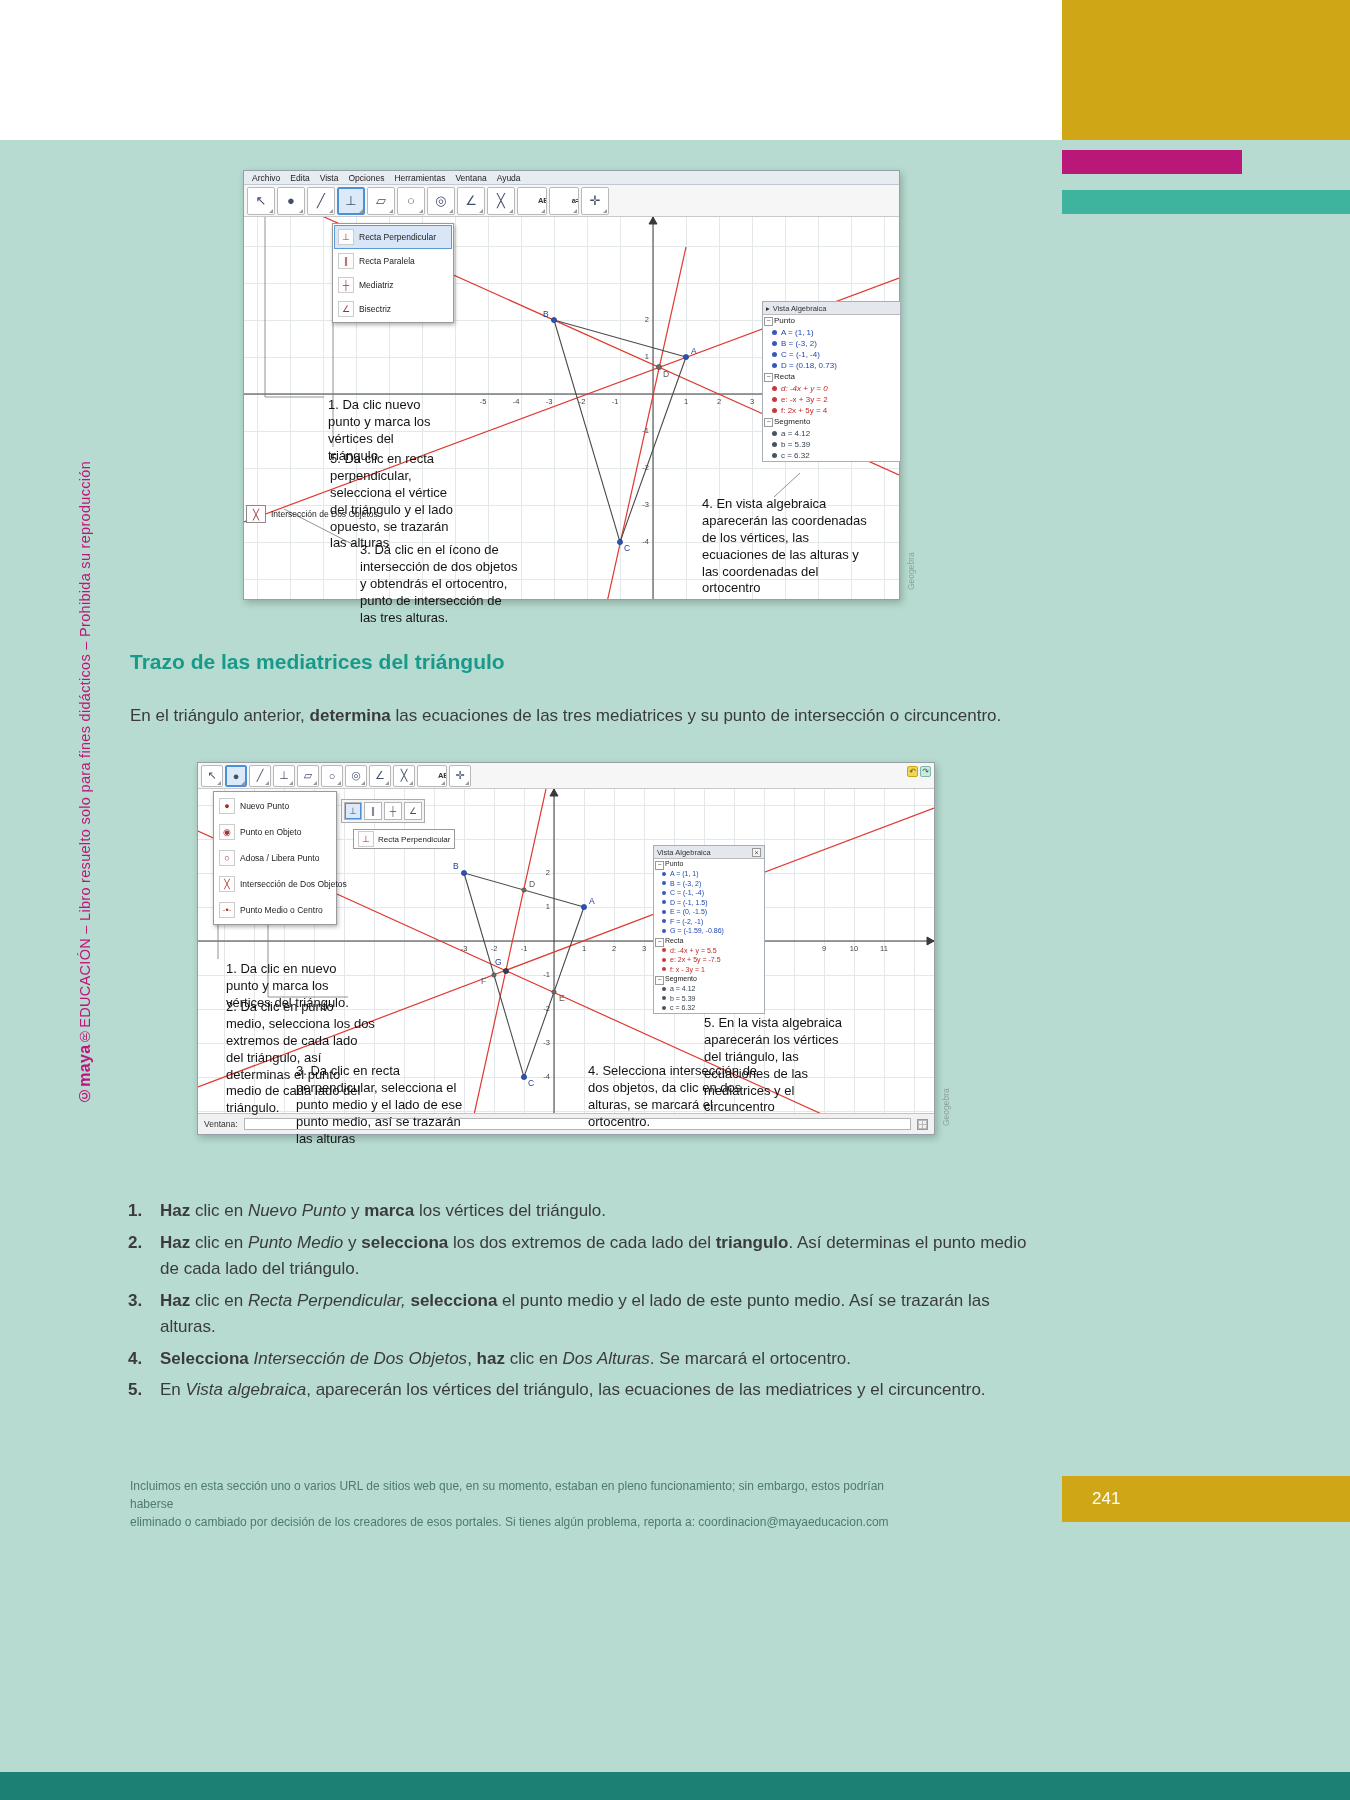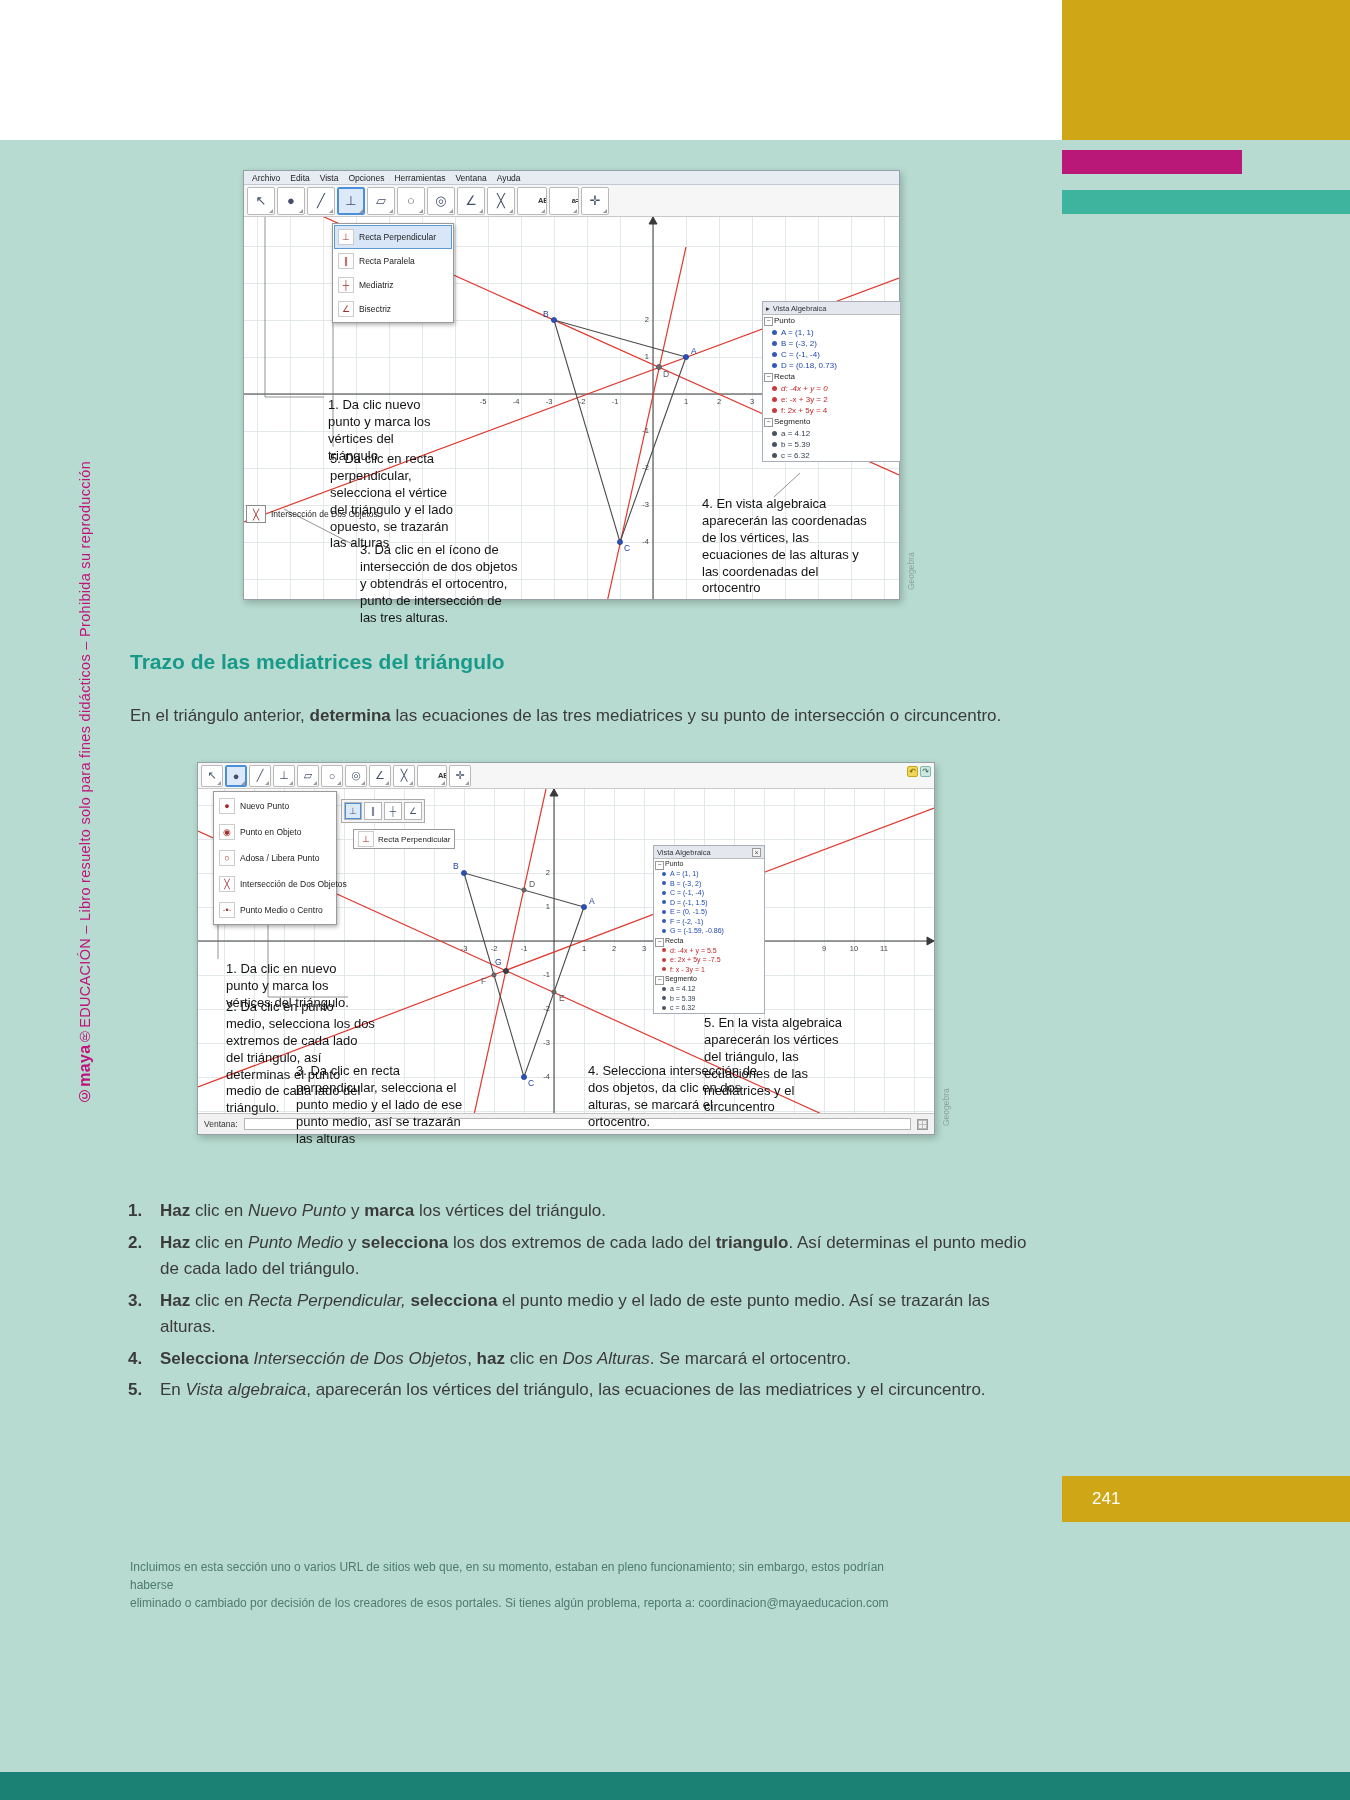--- a/index.html
+++ b/index.html
@@ -23,21 +23,21 @@
              display:flex; align-items:center; justify-content:center; }
   .sidebar .logo { font-weight:bold; font-size:16px; }
 
   .heading { position:absolute; left:130px; top:650px; font-size:21px; font-weight:bold; color:#189a8b; }
   .intro   { position:absolute; left:130px; top:703px; width:930px; font-size:17px; color:#3b3b3b; line-height:25px; }
 
   .steps { position:absolute; left:128px; top:1198px; width:905px; font-size:17px; color:#3b3b3b; line-height:26.5px; }
   .step { display:flex; margin-bottom:5px; }
   .step-num { width:32px; flex:none; font-weight:bold; }
 
-  .footer { position:absolute; left:130px; top:1558px; width:800px; font-size:12px; color:#4f7a6f; line-height:18px; }
+  .footer { position:absolute; left:130px; top:1477px; width:800px; font-size:12px; color:#4f7a6f; line-height:18px; }
 
   .credit { position:absolute; writing-mode:vertical-rl; transform:rotate(180deg);
             font-size:8.5px; color:#8aa39b; height:58px; text-align:center; }
 
   
   .gg-window { position:absolute; background:#fff; border:1px solid #96a0a6; box-shadow:2px 3px 7px rgba(0,0,0,.22); }
 
   .gg-menubar { position:absolute; left:0; right:0; top:0; height:14px; background:#e7ecf3;
                 border-bottom:1px solid #c2c8d0; display:flex; align-items:center; padding-left:3px; }
   .gg-menubar > div { font-size:8.5px; color:#222; padding:0 5px; white-space:nowrap; }

